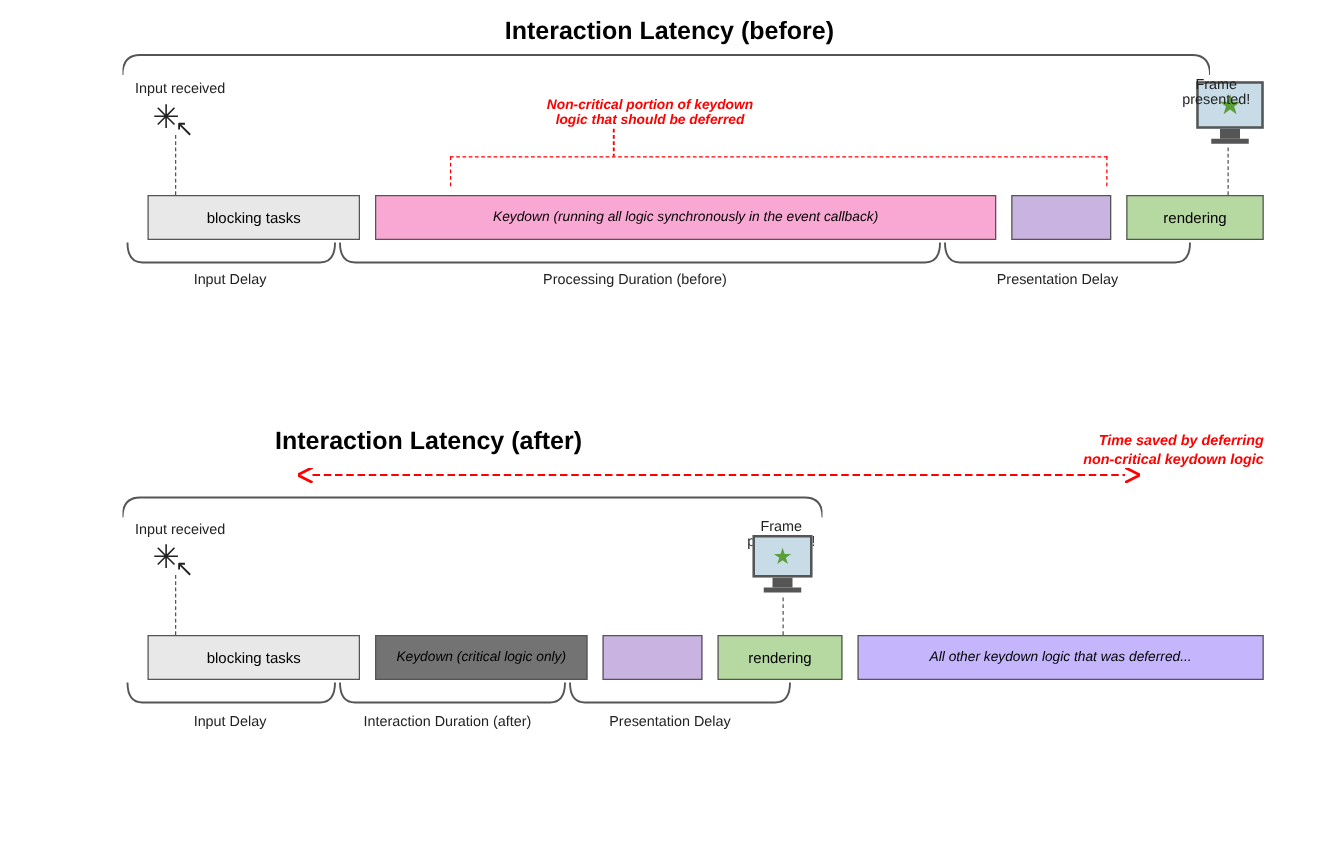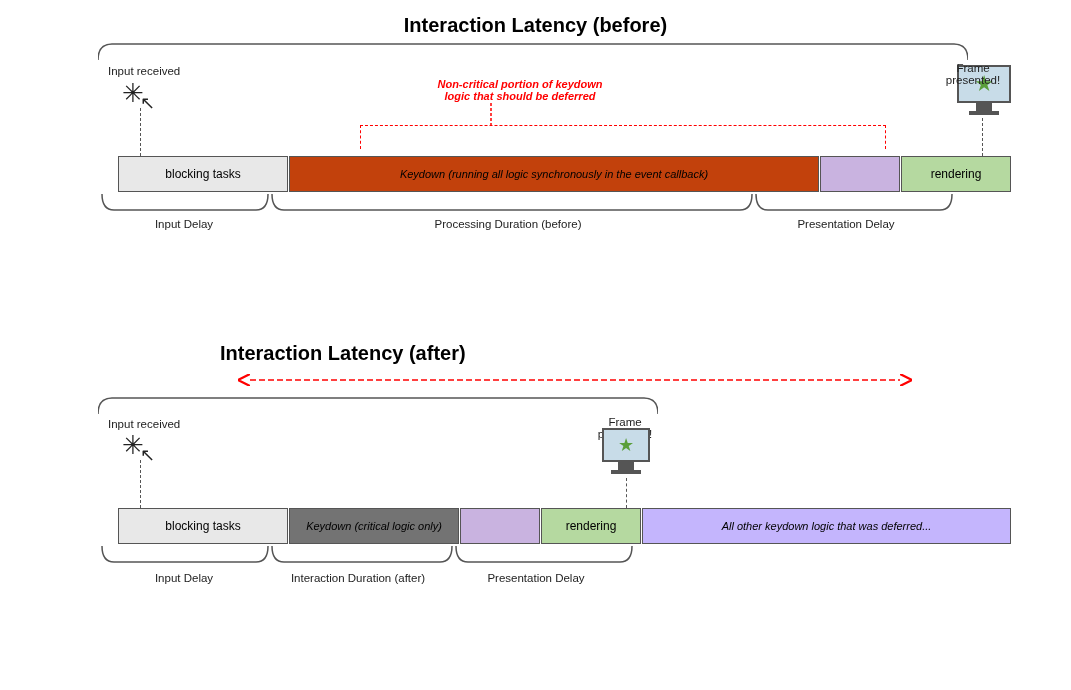--- a/index.html
+++ b/index.html
@@ -34,21 +34,21 @@
       font-size: 20px;
       font-weight: bold;
       margin-bottom: 8px;
     }
 
     
     .timeline-row {
       position: absolute;
       display: flex;
       align-items: center;
-      gap: 1px;
+      gap: 12px;
       padding-left: 18px;
     }
 
     
     .box {
       border: 1.5px solid #555;
       display: flex;
       align-items: center;
       justify-content: center;
       font-size: 12px;
@@ -57,21 +57,21 @@
       padding: 0 8px;
       white-space: nowrap;
     }
 
     .box-blocking {
       background: #e8e8e8;
       width: 170px;
     }
 
     .box-keydown-long {
-      background: #c2410c;
+      background: #f9a8d4;
       flex: 1;
       font-style: italic;
       font-size: 11px;
       text-align: center;
     }
 
     .box-keydown-short {
       background: #737373;
       width: 170px;
       font-style: italic;
@@ -262,20 +262,24 @@
       <div style="width:480px; text-align:center;">Processing Duration (before)</div>
       <div style="width:196px; text-align:center;">Presentation Delay</div>
     </div>
 
   </div>
 
   <div class="section-bottom">
 
     <div class="section-title" style="text-align:left; padding-left:180px; margin-top:4px;">Interaction Latency (after)</div>
 
+    <div class="time-saved-label" style="top:8px; right:20px; width:200px; line-height:1.3;">
+      <span>Time saved by deferring</span><br>
+      <span>non-critical keydown logic</span>
+    </div>
 
     <svg style="position:absolute; top:32px; left:200px; width:670px; height:20px; overflow:visible;">
       <defs>
         <marker id="arrowLeft" markerWidth="8" markerHeight="8" refX="8" refY="4" orient="auto">
           <path d="M8,0 L0,4 L8,8" fill="none" stroke="red" stroke-width="1.5"></path>
         </marker>
         <marker id="arrowRight" markerWidth="8" markerHeight="8" refX="0" refY="4" orient="auto">
           <path d="M0,0 L8,4 L0,8" fill="none" stroke="red" stroke-width="1.5"></path>
         </marker>
       </defs>

